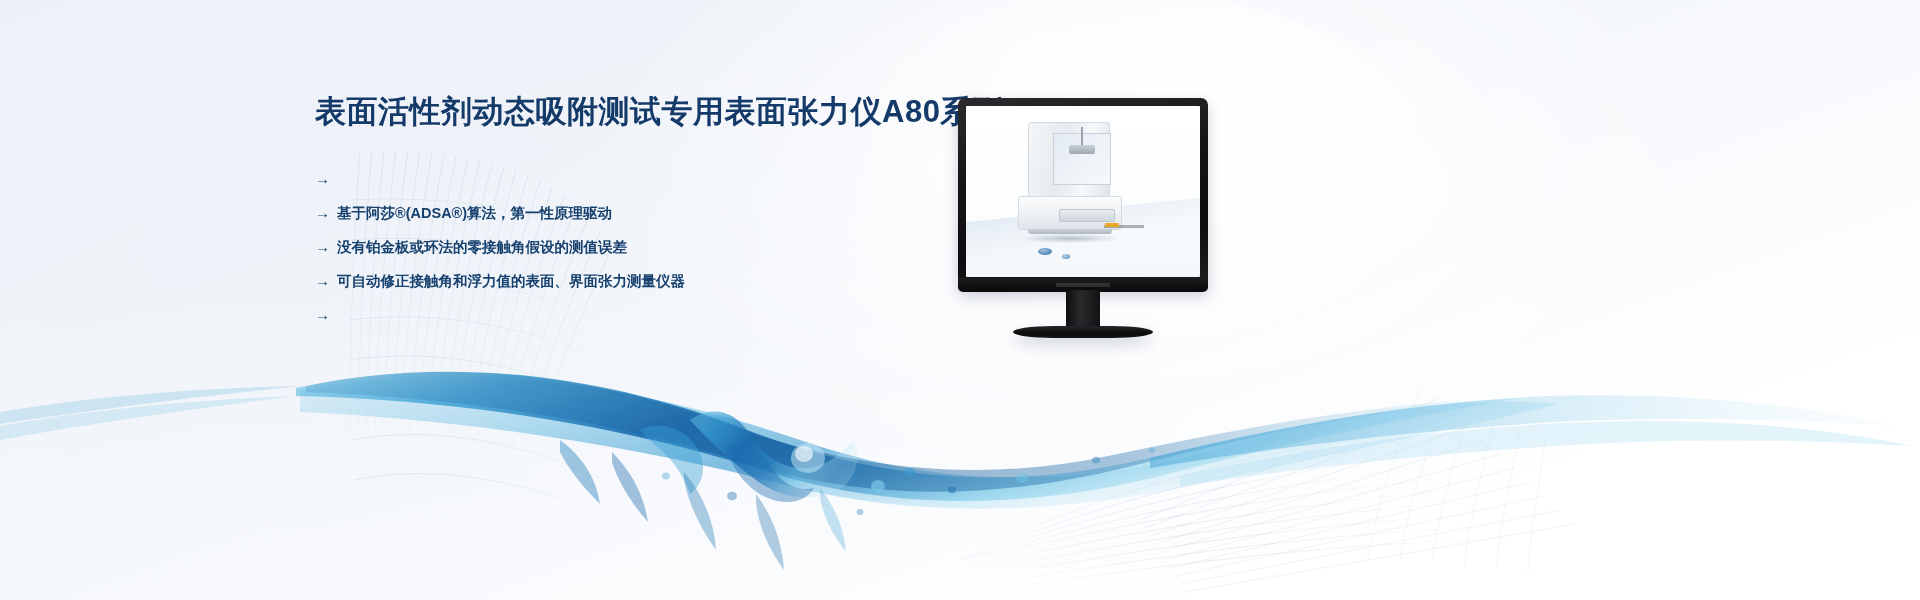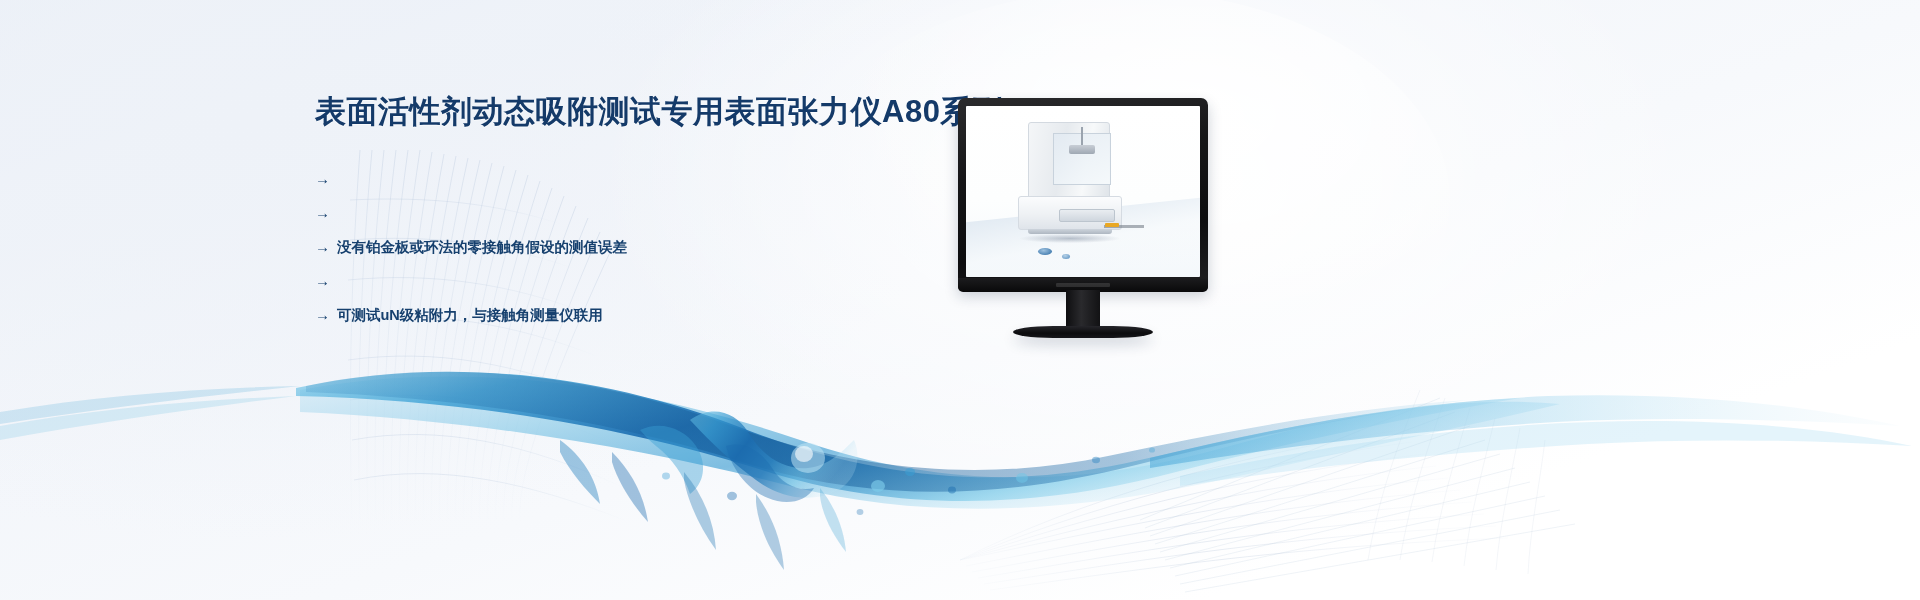--- a/index.html
+++ b/index.html
@@ -270,34 +270,35 @@
     <div class="title">表面活性剂动态吸附测试专用表面张力仪A80系列</div>
 
     <div class="bullets">
 
       <div class="bullet">
         <span class="arrow">→</span>
       </div>
 
       <div class="bullet">
         <span class="arrow">→</span>
+        <span class="btext">基于阿莎®(ADSA®)算法，第一性原理驱动</span>
       </div>
 
       <div class="bullet">
         <span class="arrow">→</span>
         <span class="btext">没有铂金板或环法的零接触角假设的测值误差</span>
       </div>
 
       <div class="bullet">
         <span class="arrow">→</span>
+        <span class="btext">可自动修正接触角和浮力值的表面、界面张力测量仪器</span>
       </div>
 
       <div class="bullet">
         <span class="arrow">→</span>
-        <span class="btext">可测试uN级粘附力，与接触角测量仪联用</span>
       </div>
 
     </div>
   </div>
 
   <div class="monitor">
     <div class="mon-bezel">
       <div class="mon-screen">
         <div class="scr-floor"></div>
         <div class="instr">

